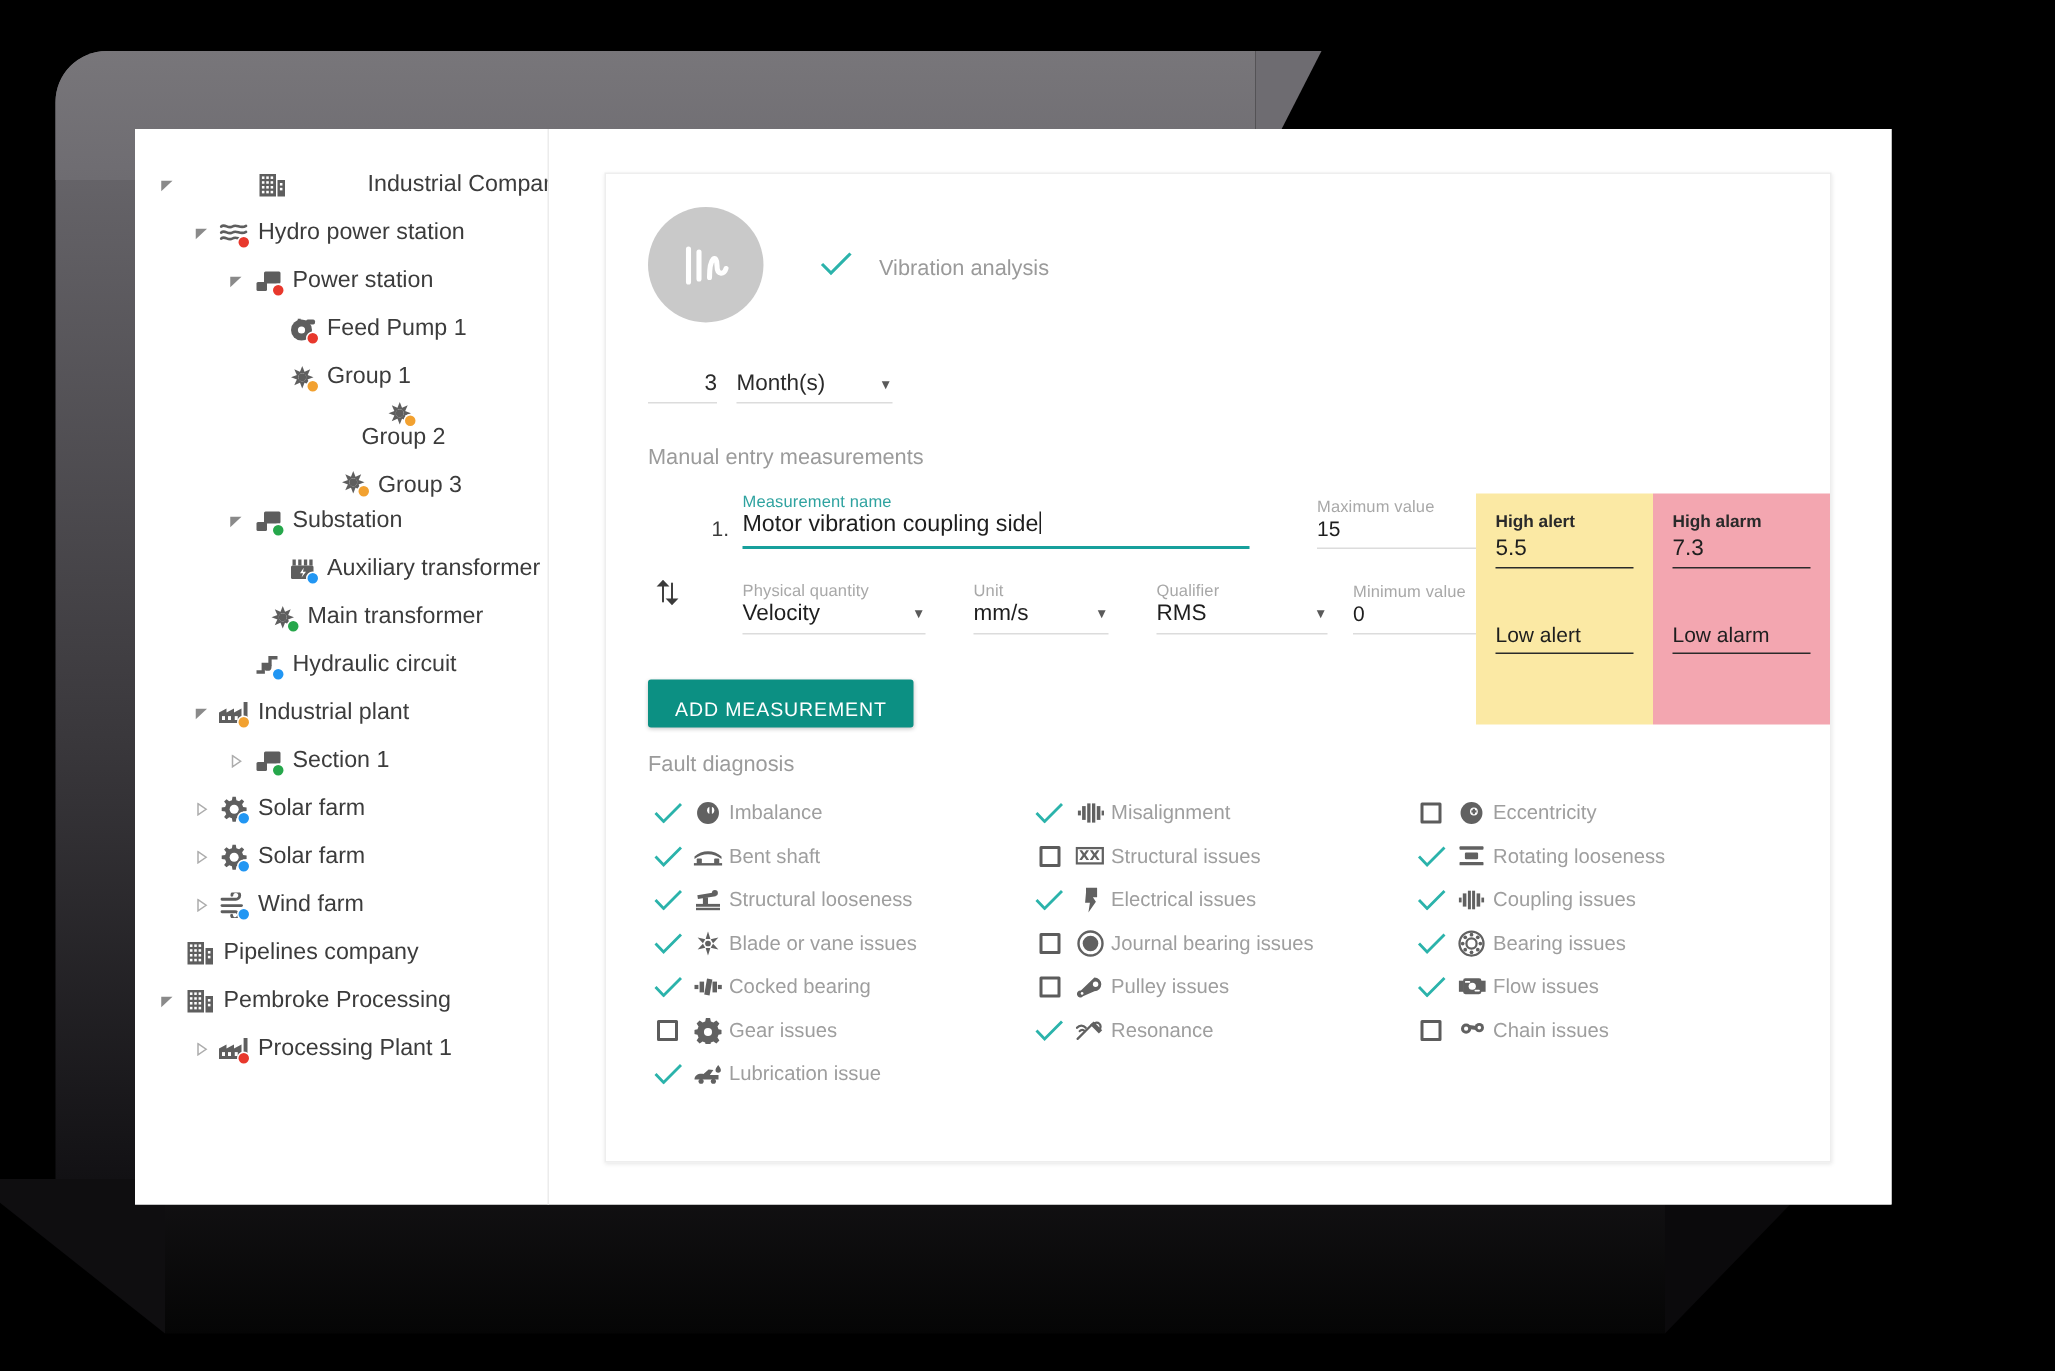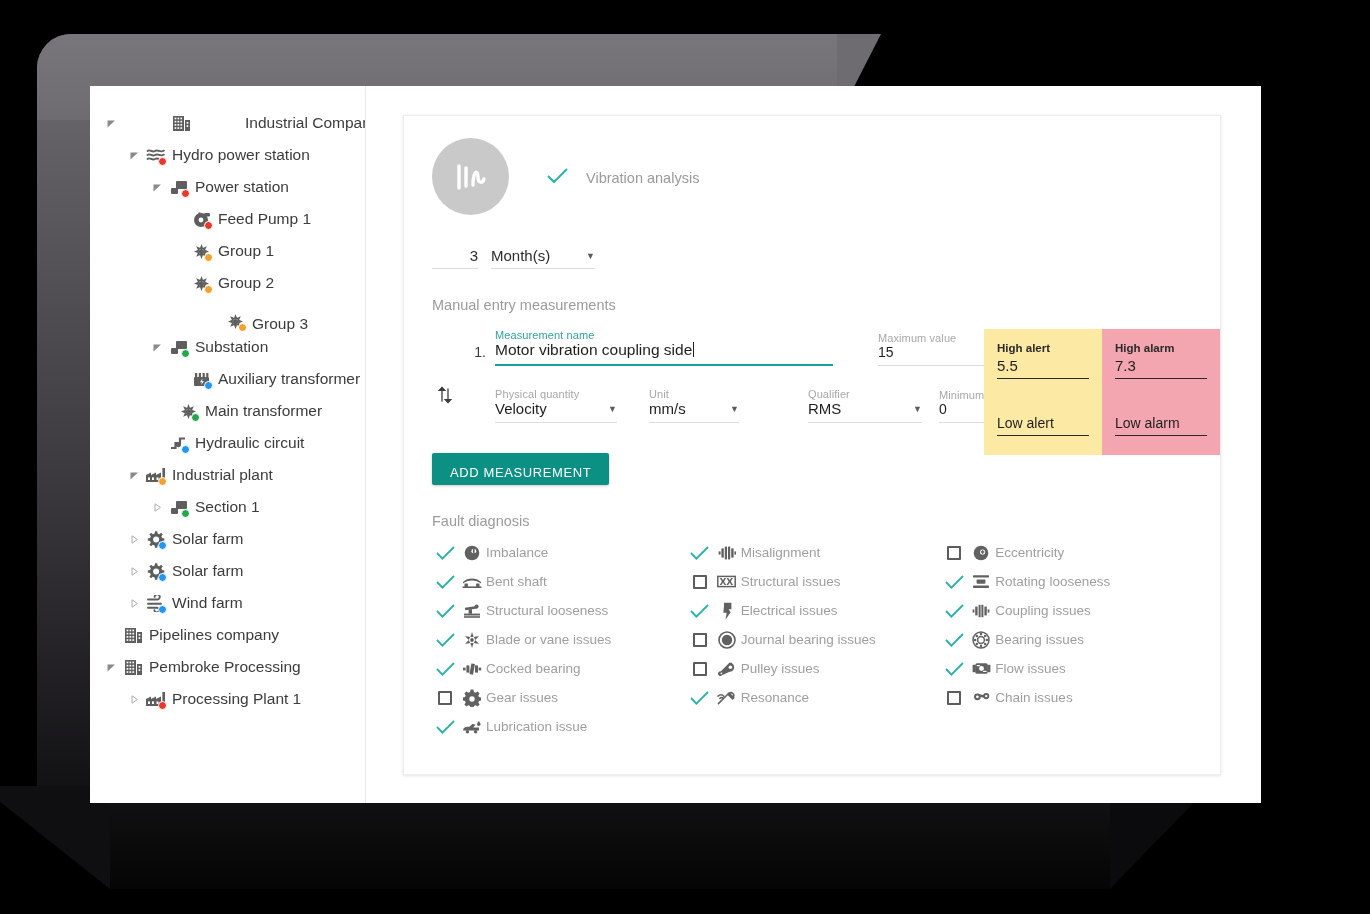--- a/index.html
+++ b/index.html
@@ -171,41 +171,41 @@
   .row2 { display:flex; align-items:flex-end; margin-top: 22px; padding-left: 33px; }
   .sel-col { width: 122px; margin-right: 32px; }
   .sel-col .plain-sel {
     border-bottom: 1px solid #dcdcdc;
     display:flex; align-items:center; justify-content:space-between;
     font-size:15px; color:#1e1e1e; padding-bottom:5px;
   }
 
   
   .alerts { position:absolute; right: -24px; top: 0; display:flex; }
-  .alert-box { width: 118px; height: 126px; padding: 13px 13px 0 13px; }
+  .alert-box { width: 118px; height: 154px; padding: 13px 13px 0 13px; }
   .alert-box.yellow { background: #FBE9A4; }
   .alert-box.pink { background: #F3A6B0; }
   .alert-lbl { font-size: 11.5px; color:#2a2a2a; font-weight:bold; }
   .alert-val { font-size: 15px; color:#1e1e1e; margin-top: 3px; padding-bottom: 4px; border-bottom:1px solid #2a2a2a; }
   .alert-lbl2 { font-size: 14px; color:#1e1e1e; margin-top: 36px; padding-bottom: 4px; border-bottom:1px solid #2a2a2a; }
 
   
   .add-btn {
     margin-top: 30px; margin-left: 4px;
     display:inline-block;
     background:#0c9083; color:#fff;
     font-size: 13px; letter-spacing: .6px;
     padding: 12px 18px 5px 18px;
     border: none; border-radius: 2px;
     box-shadow: 0 1px 3px rgba(0,0,0,.22);
     cursor:pointer;
   }
 
   
-  .fd-title { font-size: 14.5px; color:#9b9b9b; margin-top: 28px; margin-left: 4px; }
+  .fd-title { font-size: 14.5px; color:#9b9b9b; margin-top: 17px; margin-left: 4px; }
   .fd-grid { display:flex; margin-top: 9px; margin-left: 4px; }
   .fd-col { width: 278px; }
   .fd-row { display:flex; align-items:center; height: 29px; cursor:pointer; }
   .cb { width: 26px; min-width:26px; display:flex; align-items:center; justify-content:center; }
   .cb-empty { width:14px; height:14px; border:2px solid #5c5c5c; border-radius:1px; }
   .fd-icon { width: 28px; min-width:28px; display:flex; align-items:center; justify-content:center; color:#616161; }
   .fd-label { font-size: 13.5px; color:#9e9e9e; }
 </style>
 </head>
 <body>
@@ -333,21 +333,21 @@
                       <path d="M0 -7.5 L1.9 -2.6 L-1.9 -2.6 Z"></path>
                     </g>
                     <circle r="2.6"></circle>
                   </g>
                 </g>
               </svg>
               <span class="dot" style="background: rgb(242, 161, 48);"></span>
             </span>
             <span class="node-label">Group 1</span>
           </div>
-          <div class="tree-node" style="padding-left: 83px;">
+          <div class="tree-node" style="padding-left: 83px; flex-direction: column;">
             <span class="twisty none"></span>
             <span class="node-icon">
               <svg width="20" height="17" viewBox="0 0 20 17">
                 <g fill="#5e5e5e">
                   <g transform="translate(9.5,8.5)">
                     <g id="p">
                       <path d="M0 -7.5 L1.9 -2.6 L-1.9 -2.6 Z"></path>
                     </g>
                     <g transform="rotate(45)">
                       <path d="M0 -7.5 L1.9 -2.6 L-1.9 -2.6 Z"></path>
@@ -748,21 +748,21 @@
                   <span class="caret">▼</span>
                 </div>
               </div>
               <div class="sel-col" style="width:90px;">
                 <div class="field-label">Unit</div>
                 <div class="plain-sel">
                   <span>mm/s</span>
                   <span class="caret">▼</span>
                 </div>
               </div>
-              <div class="sel-col" style="width:114px;margin-right:17px;margin-left:37px;">
+              <div class="sel-col" style="width:114px;margin-right:17px;">
                 <div class="field-label">Qualifier</div>
                 <div class="plain-sel">
                   <span>RMS</span>
                   <span class="caret">▼</span>
                 </div>
               </div>
               <div class="sel-col" style="width:146px;margin-right:0;">
                 <div class="field-label">Minimum value</div>
                 <div class="plain-field">0</div>
               </div>

